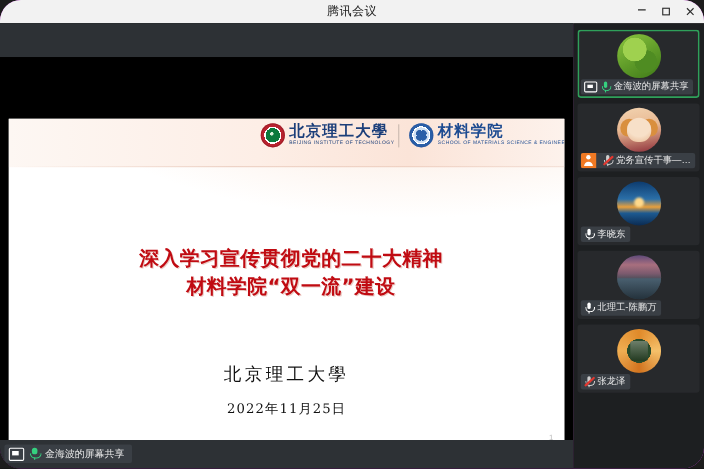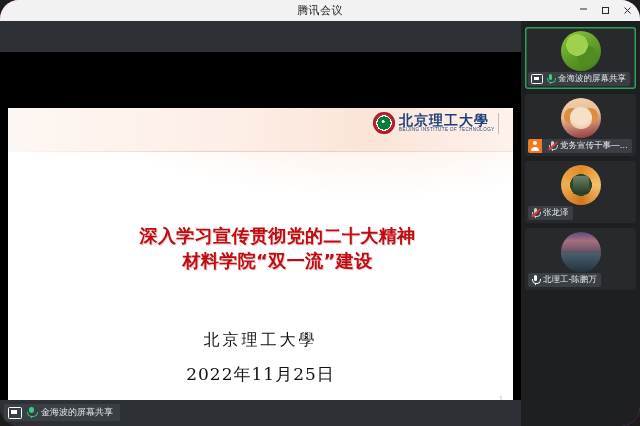--- a/index.html
+++ b/index.html
@@ -89,33 +89,33 @@
   .logo-en.matc{color:#1d4b91;}
   .logo-div{width:1px;height:21px;background:#c9b9ae;margin:0 2px;}
 
   .slide-title{
     position:absolute;left:0;top:56px;width:100%;text-align:center;
     color:#1818d8;font-weight:700;font-size:21px;letter-spacing:.5px;
     font-family:"DejaVu Sans","Liberation Sans",sans-serif;
     text-shadow:1px 1px 0 rgba(120,120,200,.35);
   }
   .slide-sub{
-    position:absolute;left:17px;top:115px;width:100%;text-align:center;
+    position:absolute;left:4px;top:115px;width:100%;text-align:center;
     color:#c00b12;font-weight:700;font-size:18px;line-height:25px;letter-spacing:.4px;
     font-family:"DejaVu Sans","Liberation Sans",sans-serif;
     text-shadow:1px 1px 0 rgba(190,90,70,.3);
   }
   .slide-org{
     position:absolute;left:0;top:222px;width:100%;text-align:center;
     color:#111;font-size:16px;letter-spacing:3px;
     font-family:"DejaVu Serif","Liberation Serif",serif;
   }
   .slide-date{
     position:absolute;left:0;top:255px;width:100%;text-align:center;
-    color:#111;font-size:17px;letter-spacing:1px;
+    color:#111;font-size:12px;letter-spacing:1px;
     font-family:"DejaVu Serif","Liberation Serif",serif;
   }
   .slide-page{
     position:absolute;right:10px;bottom:4px;font-size:7px;color:#b9b9b9;
   }
 
   
   .share-strip{
     position:absolute;left:0;bottom:0;width:521px;height:26px;background:#2d3135;
   }
@@ -247,20 +247,27 @@
 
       <div class="logos">
         <div class="logo-unit">
           <div class="seal bit"></div>
           <div class="logo-txt">
             <div class="logo-cn bitc">北京理工大學</div>
             <div class="logo-en bitc">BEIJING INSTITUTE OF TECHNOLOGY</div>
           </div>
         </div>
         <div class="logo-div"></div>
+        <div class="logo-unit">
+          <div class="seal mat"></div>
+          <div class="logo-txt">
+            <div class="logo-cn matc">材料学院</div>
+            <div class="logo-en matc">SCHOOL OF MATERIALS SCIENCE &amp; ENGINEERING</div>
+          </div>
+        </div>
       </div>
 
 
       <div class="slide-sub">
         <div>深入学习宣传贯彻党的二十大精神</div>
         <div>材料学院“双一流”建设</div>
       </div>
 
       <div class="slide-org">北京理工大學</div>
       <div class="slide-date">2022年11月25日</div>
@@ -302,41 +309,52 @@
         <div class="mic muted" style="margin-left:3px;">
           <div class="cap"></div>
             <div class="arc"></div>
             <div class="stem"></div>
             <div class="slash"></div>
         </div>
         <div class="nm">党务宣传干事—牟雪娇</div>
       </div>
     </div>
 
+    <div class="tile">
+      <div class="avatar av-3"></div>
+      <div class="tile-pill">
+        <div class="mic white">
+          <div class="cap"></div>
+            <div class="arc"></div>
+            <div class="stem"></div>
+        </div>
+        <div class="nm">李晓东</div>
+      </div>
+    </div>
+
+    <div class="tile">
+      <div class="avatar av-5"></div>
+      <div class="tile-pill">
+        <div class="mic white">
+          <div class="cap"></div>
+            <div class="arc"></div>
+            <div class="stem"></div>
+        </div>
+        <div class="nm">北理工-陈鹏万</div>
+      </div>
+    </div>
 
     <div class="tile">
       <div class="avatar av-4"></div>
       <div class="tile-pill">
         <div class="mic muted">
           <div class="cap"></div>
             <div class="arc"></div>
             <div class="stem"></div>
             <div class="slash"></div>
         </div>
         <div class="nm">张龙泽</div>
       </div>
     </div>
 
-    <div class="tile">
-      <div class="avatar av-5"></div>
-      <div class="tile-pill">
-        <div class="mic white">
-          <div class="cap"></div>
-            <div class="arc"></div>
-            <div class="stem"></div>
-        </div>
-        <div class="nm">北理工-陈鹏万</div>
-      </div>
-    </div>
-
 
   </div>
 </div>
 
 </body></html>

